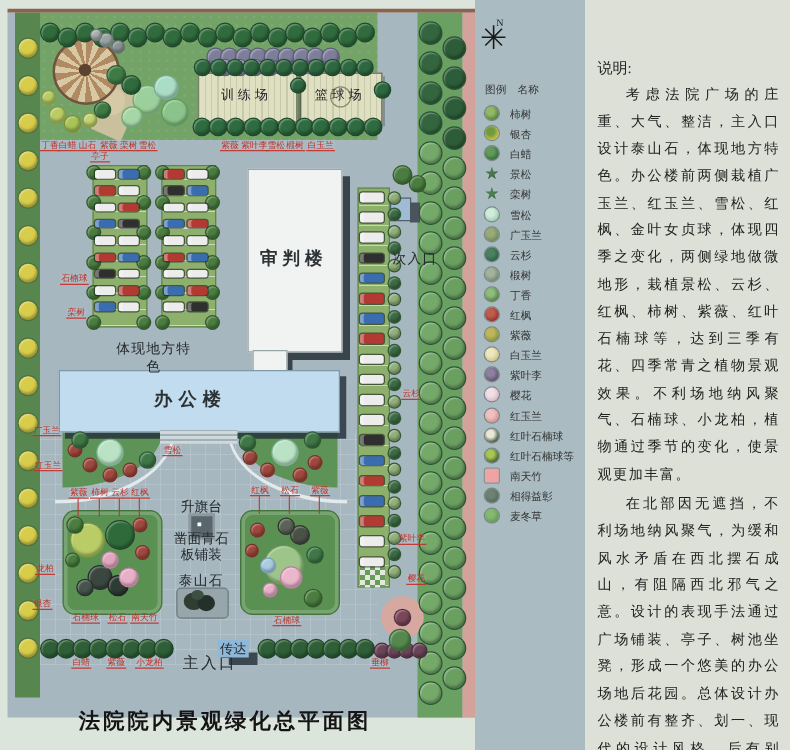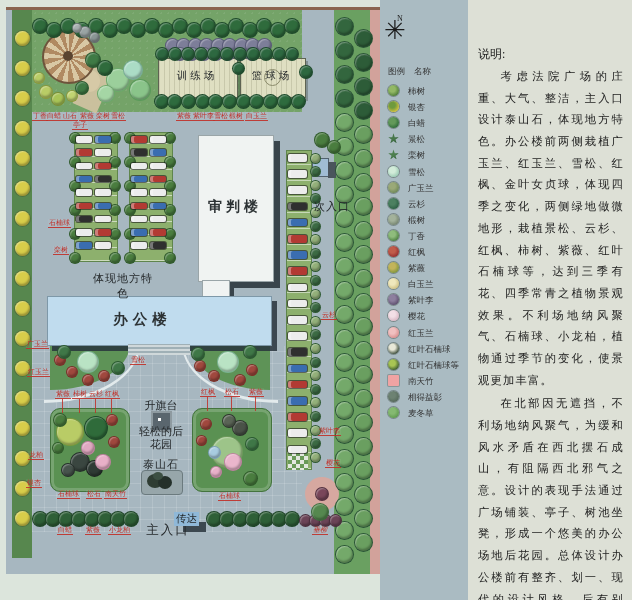--- a/index.html
+++ b/index.html
@@ -67,21 +67,21 @@
   .blob{position:absolute;border-radius:50%;z-index:17;}
   .guard{left:183px;top:522px;width:23px;height:10px;background:#3c4850;z-index:16;}
   .roundabout{left:305px;top:477px;width:34px;height:34px;border-radius:50%;background:#d6a8a0;z-index:9;}
   
   .blab{position:absolute;color:#24282a;z-index:35;text-align:center;white-space:pre-line;}
   .lb-train{left:158px;top:69px;width:78px;font-size:10.5px;letter-spacing:3px;}
   .lb-ball{left:240px;top:69px;width:64px;font-size:10.5px;letter-spacing:3px;}
   .lb-trial{left:198px;top:198px;width:74px;font-size:14px;letter-spacing:4px;font-weight:bold;color:#2c3234;}
   .lb-side{left:308px;top:199px;width:48px;font-size:11px;letter-spacing:1px;}
   .lb-asp{left:88px;top:271px;width:70px;font-size:11px;letter-spacing:1px;}
-  .lb-off{left:31px;top:310px;width:223px;font-size:14.5px;letter-spacing:5px;font-weight:bold;color:#2c3234;}
+  .lb-off{left:41px;top:310px;width:223px;font-size:14.5px;letter-spacing:5px;font-weight:bold;color:#2c3234;}
   .lb-flag{left:136px;top:398px;width:50px;font-size:11px;}
   .lb-pave{left:134px;top:425px;width:54px;font-size:11px;line-height:1.2;}
   .lb-stone{left:138px;top:457px;width:46px;font-size:11px;letter-spacing:1px;}
   .lb-main{left:140px;top:522px;width:56px;font-size:12.5px;letter-spacing:2px;}
   .lb-recv{left:174px;top:512px;font-size:10.5px;background:#8fb8d8;padding:0 2px;z-index:36;}
   .plab{position:absolute;font-size:7px;line-height:1.2;color:#c03028;z-index:40;white-space:nowrap;
         border-bottom:1px solid rgba(192,48,40,.9);padding:0 1px;background:rgba(255,255,255,.05);}
   .leader{position:absolute;width:1px;background:rgba(192,48,40,.85);z-index:39;}
   .tr{position:absolute;border-radius:50%;z-index:20;}
   .car{position:absolute;border-radius:2px;z-index:22;}
@@ -488,35 +488,36 @@
       <div class="plab" style="left: 26px; top: 479px;">银杏</div>
       <div class="plab" style="left: 318px; top: 427px;">紫叶李</div>
       <div class="plab" style="left: 325px; top: 459px;">樱花</div>
       <div class="plab" style="left: 57px; top: 490px;">石楠球</div>
       <div class="plab" style="left: 86px; top: 490px;">松石</div>
       <div class="plab" style="left: 104px; top: 490px;">南天竹</div>
       <div class="plab" style="left: 218px; top: 492px;">石楠球</div>
       <div class="plab" style="left: 57px; top: 526px;">白蜡</div>
       <div class="plab" style="left: 85px; top: 526px;">紫薇</div>
       <div class="plab" style="left: 108px; top: 526px;">小龙柏</div>
-      <div class="plab" style="left: 312px; top: 526px; font-style: italic;">垂柳</div>
+      <div class="plab" style="left: 296px; top: 526px;">垂柳</div>
     </div>
 
   <div class="blab lb-train">训练场</div>
   <div class="blab lb-ball">篮球场</div>
   <div class="blab lb-trial">审判楼</div>
   <div class="blab lb-side">次入口</div>
   <div class="blab lb-asp">体现地方特色</div>
   <div class="blab lb-off">办公楼</div>
   <div class="blab lb-flag">升旗台</div>
-  <div class="blab lb-pave">轻松的后花园</div>
+  <div class="blab lb-pave">凿面青石板铺装</div>
   <div class="blab lb-stone">泰山石</div>
   <div class="blab lb-main">主入口</div>
   <div class="blab lb-recv">传达</div>
 
+  <div class="abs title">法院院内景观绿化总平面图</div>
 
   <div class="abs legend-panel">
     <span class="north-n">N</span>
     <span class="north-star">✳</span>
     <span class="lg-head" style="left:8px;">图例</span>
     <span class="lg-head" style="left:34px;">名称</span>
     <div id="legend-rows">
         <div class="lg-row" style="top: 84px;">
           <span class="lg-ic" style="background: radial-gradient(circle at 40% 38%, rgb(146, 184, 101) 0px, rgb(146, 184, 101) 30%, rgb(79, 125, 56) 75%); box-shadow: rgba(30, 40, 30, 0.35) 0px 0px 0px 1px;"></span>
           <span class="lg-lb">柿树</span>

